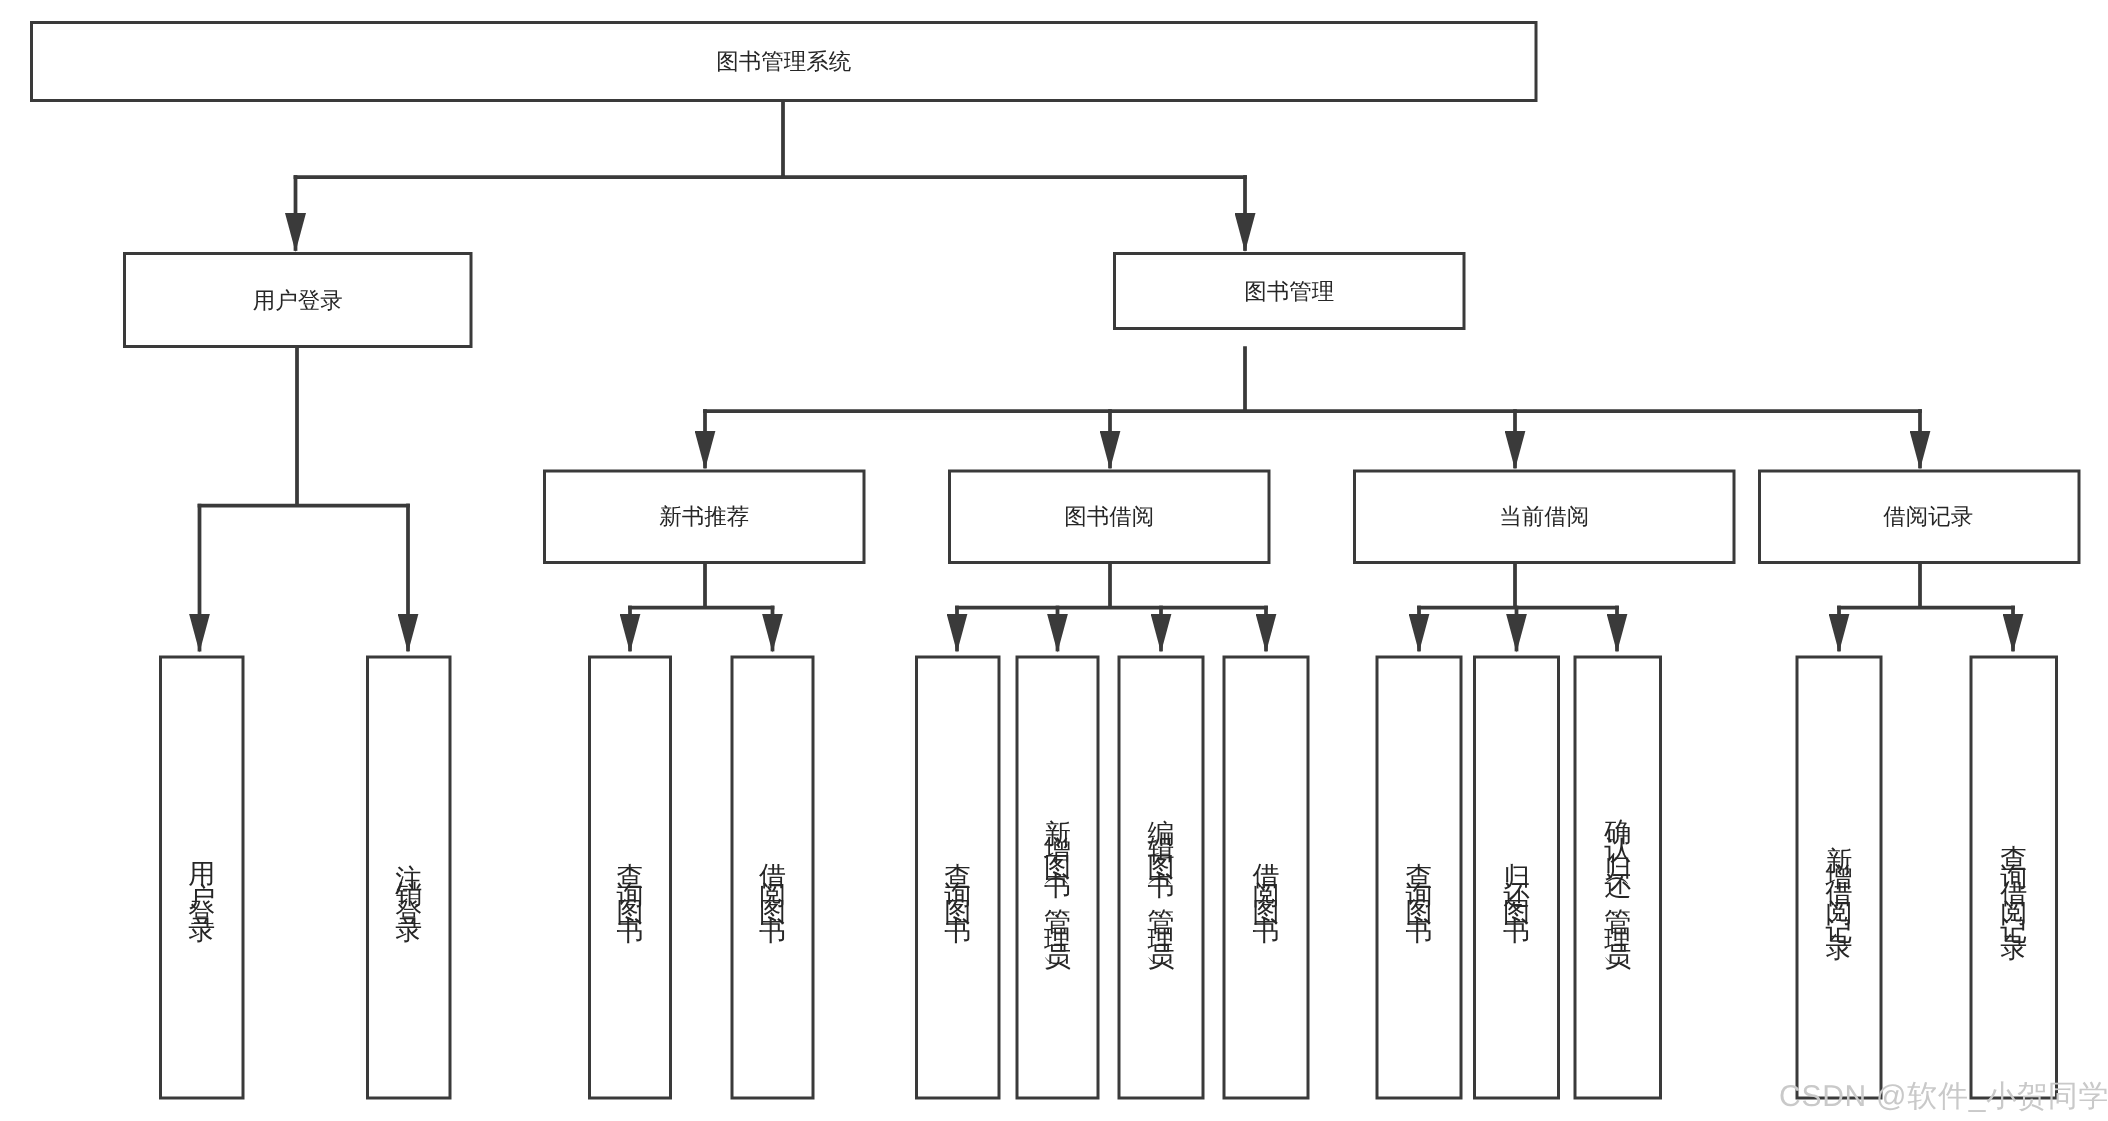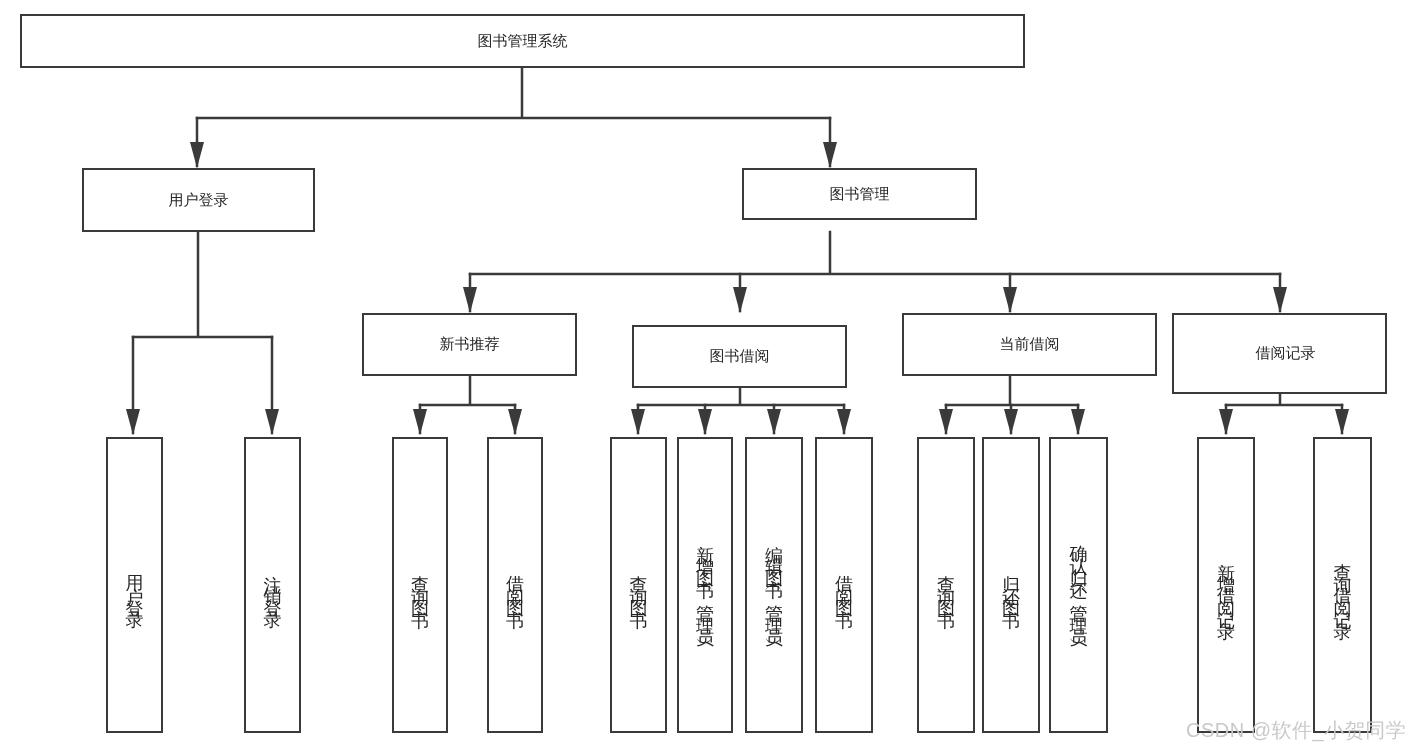--- a/index.html
+++ b/index.html
@@ -108,23 +108,23 @@
       <line x1="1342" y1="405" x2="1342" y2="433" marker-end="url(#arrow)"></line>
     </g>
   </svg>
 
   <div class="node" style="left:20px;top:14px;width:1005px;height:54px;">图书管理系统</div>
 
   <div class="node" style="left:82px;top:168px;width:233px;height:64px;">用户登录</div>
   <div class="node" style="left:712px;top:168px;width:235px;height:52px;margin-left:30px;">图书管理</div>
 
   <div class="node" style="left:362px;top:313px;width:215px;height:63px;">新书推荐</div>
-  <div class="node" style="left:632px;top:313px;width:215px;height:63px;margin-top:12px;">图书借阅</div>
+  <div class="node" style="left:632px;top:313px;width:215px;height:63px;">图书借阅</div>
   <div class="node" style="left:902px;top:313px;width:255px;height:63px;">当前借阅</div>
-  <div class="node" style="left:1172px;top:313px;width:215px;height:81px;padding-left:12px;">借阅记录</div>
+  <div class="node" style="left:1172px;top:313px;width:215px;height:63px;padding-left:12px;">借阅记录</div>
 
   <div class="node v" style="left:106px;top:437px;width:57px;height:296px;">用户登录</div>
   <div class="node v" style="left:244px;top:437px;width:57px;height:296px;">注销登录</div>
 
   <div class="node v" style="left:392px;top:437px;width:56px;height:296px;">查询图书</div>
   <div class="node v" style="left:487px;top:437px;width:56px;height:296px;">借阅图书</div>
 
   <div class="node v" style="left:610px;top:437px;width:57px;height:296px;">查询图书</div>
   <div class="node v" style="left:677px;top:437px;width:56px;height:296px;">新增图书（管理员）</div>
   <div class="node v" style="left:745px;top:437px;width:58px;height:296px;">编辑图书（管理员）</div>

